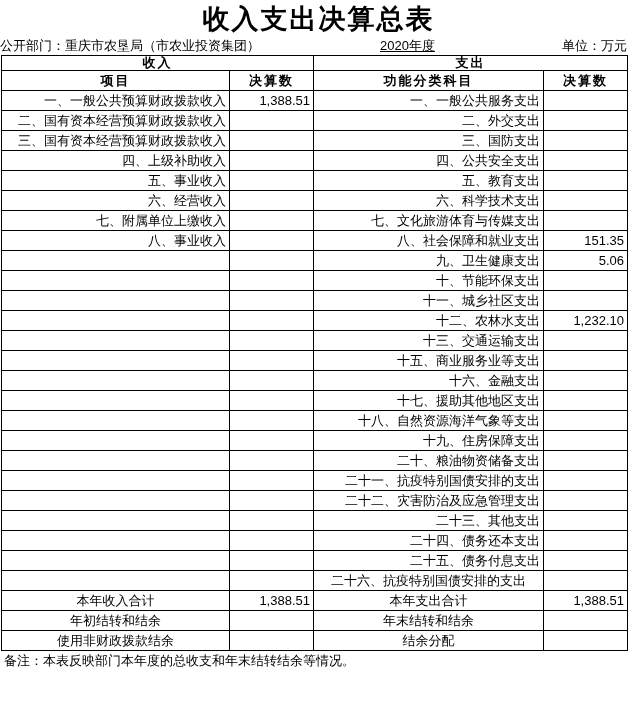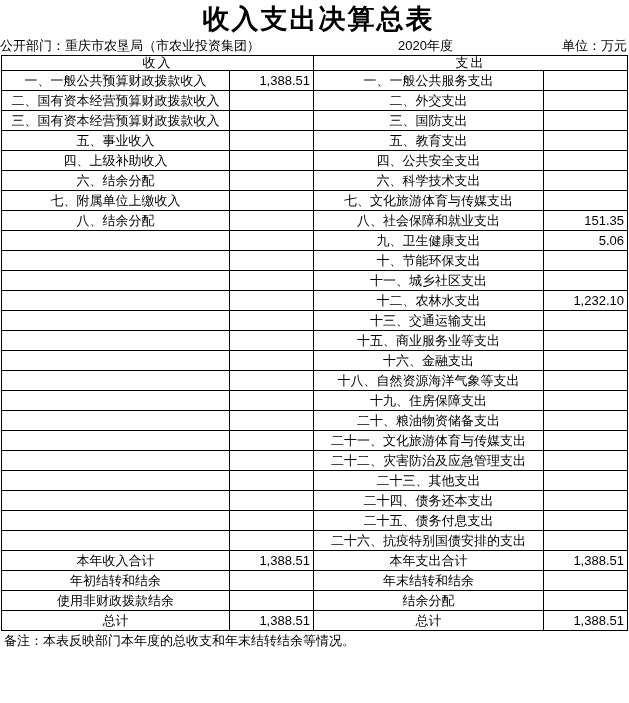--- a/index.html
+++ b/index.html
@@ -15,43 +15,43 @@
     font-size:27px;font-weight:bold;
     letter-spacing:2px;
     white-space:nowrap;
     padding-left:8px;
   }
   .meta{
     position:relative;height:19px;font-size:13px;line-height:19px;
     white-space:nowrap;
   }
   .meta .dept{position:absolute;left:0;}
-  .meta .year{position:absolute;left:398px;}
+  .meta .year{position:absolute;left:380px;text-decoration:underline;}
   .meta .unit{position:absolute;right:2px;text-align:center;}
   table{
     border-collapse:collapse;
     table-layout:fixed;
     margin-left:1px;
     width:626px;
   }
   col.c-item-l{width:228px;}
   col.c-val-l{width:84px;}
   col.c-item-r{width:230px;}
   col.c-val-r{width:84px;}
   th,td{
     border:1px solid #000;
     font-size:13px;
     padding:0 3px;
     height:19px;line-height:19px;
     overflow:hidden;white-space:nowrap;
     font-weight:normal;
   }
   thead tr.sec th{height:14px;line-height:14px;}
-  thead th{font-weight:normal;text-align:center;letter-spacing:2px;}
-  td.item{text-align:center;}
+  thead th{font-weight:bold;text-align:center;letter-spacing:2px;}
+  td.item{text-align:right;}
   td.val{text-align:right;}
   td.center{text-align:center;}
   tr.summary td.item{text-align:center;}
   tr.total td{font-weight:normal;}
   .note{
     font-size:13px;line-height:16px;
     padding:2px 0 0 4px;
     white-space:nowrap;
   }
 </style>
@@ -71,20 +71,26 @@
     <col class="c-item-l">
       <col class="c-val-l">
       <col class="c-item-r">
       <col class="c-val-r">
   </colgroup>
   <thead>
     <tr class="sec">
       <th colspan="2">收入</th>
       <th colspan="2">支出</th>
     </tr>
+    <tr>
+      <th>项目</th>
+      <th>决算数</th>
+      <th>功能分类科目</th>
+      <th>决算数</th>
+    </tr>
   </thead>
   <tbody>
       <tr>
         <td class="item">一、一般公共预算财政拨款收入</td>
         <td class="val">1,388.51</td>
         <td class="item">一、一般公共服务支出</td>
         <td class="val"></td>
       </tr>
       <tr>
         <td class="item">二、国有资本经营预算财政拨款收入</td>
@@ -92,45 +98,45 @@
         <td class="item">二、外交支出</td>
         <td class="val"></td>
       </tr>
       <tr>
         <td class="item">三、国有资本经营预算财政拨款收入</td>
         <td class="val"></td>
         <td class="item">三、国防支出</td>
         <td class="val"></td>
       </tr>
       <tr>
+        <td class="item">四、上级补助收入</td>
+        <td class="val"></td>
+        <td class="item">四、公共安全支出</td>
+        <td class="val"></td>
+      </tr>
+      <tr>
         <td class="item">五、事业收入</td>
         <td class="val"></td>
         <td class="item">五、教育支出</td>
         <td class="val"></td>
       </tr>
       <tr>
-        <td class="item">四、上级补助收入</td>
-        <td class="val"></td>
-        <td class="item">四、公共安全支出</td>
-        <td class="val"></td>
-      </tr>
-      <tr>
-        <td class="item">六、结余分配</td>
+        <td class="item">六、经营收入</td>
         <td class="val"></td>
         <td class="item">六、科学技术支出</td>
         <td class="val"></td>
       </tr>
       <tr>
         <td class="item">七、附属单位上缴收入</td>
         <td class="val"></td>
         <td class="item">七、文化旅游体育与传媒支出</td>
         <td class="val"></td>
       </tr>
       <tr>
-        <td class="item">八、结余分配</td>
+        <td class="item">八、事业收入</td>
         <td class="val"></td>
         <td class="item">八、社会保障和就业支出</td>
         <td class="val">151.35</td>
       </tr>
       <tr>
         <td class="item"></td>
         <td class="val"></td>
         <td class="item">九、卫生健康支出</td>
         <td class="val">5.06</td>
       </tr>
@@ -166,39 +172,45 @@
       </tr>
       <tr>
         <td class="item"></td>
         <td class="val"></td>
         <td class="item">十六、金融支出</td>
         <td class="val"></td>
       </tr>
       <tr>
         <td class="item"></td>
         <td class="val"></td>
+        <td class="item">十七、援助其他地区支出</td>
+        <td class="val"></td>
+      </tr>
+      <tr>
+        <td class="item"></td>
+        <td class="val"></td>
         <td class="item">十八、自然资源海洋气象等支出</td>
         <td class="val"></td>
       </tr>
       <tr>
         <td class="item"></td>
         <td class="val"></td>
         <td class="item">十九、住房保障支出</td>
         <td class="val"></td>
       </tr>
       <tr>
         <td class="item"></td>
         <td class="val"></td>
         <td class="item">二十、粮油物资储备支出</td>
         <td class="val"></td>
       </tr>
       <tr>
         <td class="item"></td>
         <td class="val"></td>
-        <td class="item">二十一、文化旅游体育与传媒支出</td>
+        <td class="item">二十一、抗疫特别国债安排的支出</td>
         <td class="val"></td>
       </tr>
       <tr>
         <td class="item"></td>
         <td class="val"></td>
         <td class="item">二十二、灾害防治及应急管理支出</td>
         <td class="val"></td>
       </tr>
       <tr>
         <td class="item"></td>
@@ -235,22 +247,16 @@
         <td class="val"></td>
         <td class="item">年末结转和结余</td>
         <td class="val"></td>
       </tr>
       <tr class="summary">
         <td class="item">使用非财政拨款结余</td>
         <td class="val"></td>
         <td class="item">结余分配</td>
         <td class="val"></td>
       </tr>
-      <tr class="summary total">
-        <td class="item">总计</td>
-        <td class="val">1,388.51</td>
-        <td class="item">总计</td>
-        <td class="val">1,388.51</td>
-      </tr>
     </tbody>
 </table>
 
 <div class="note">备注：本表反映部门本年度的总收支和年末结转结余等情况。</div>
 
 </body></html>

